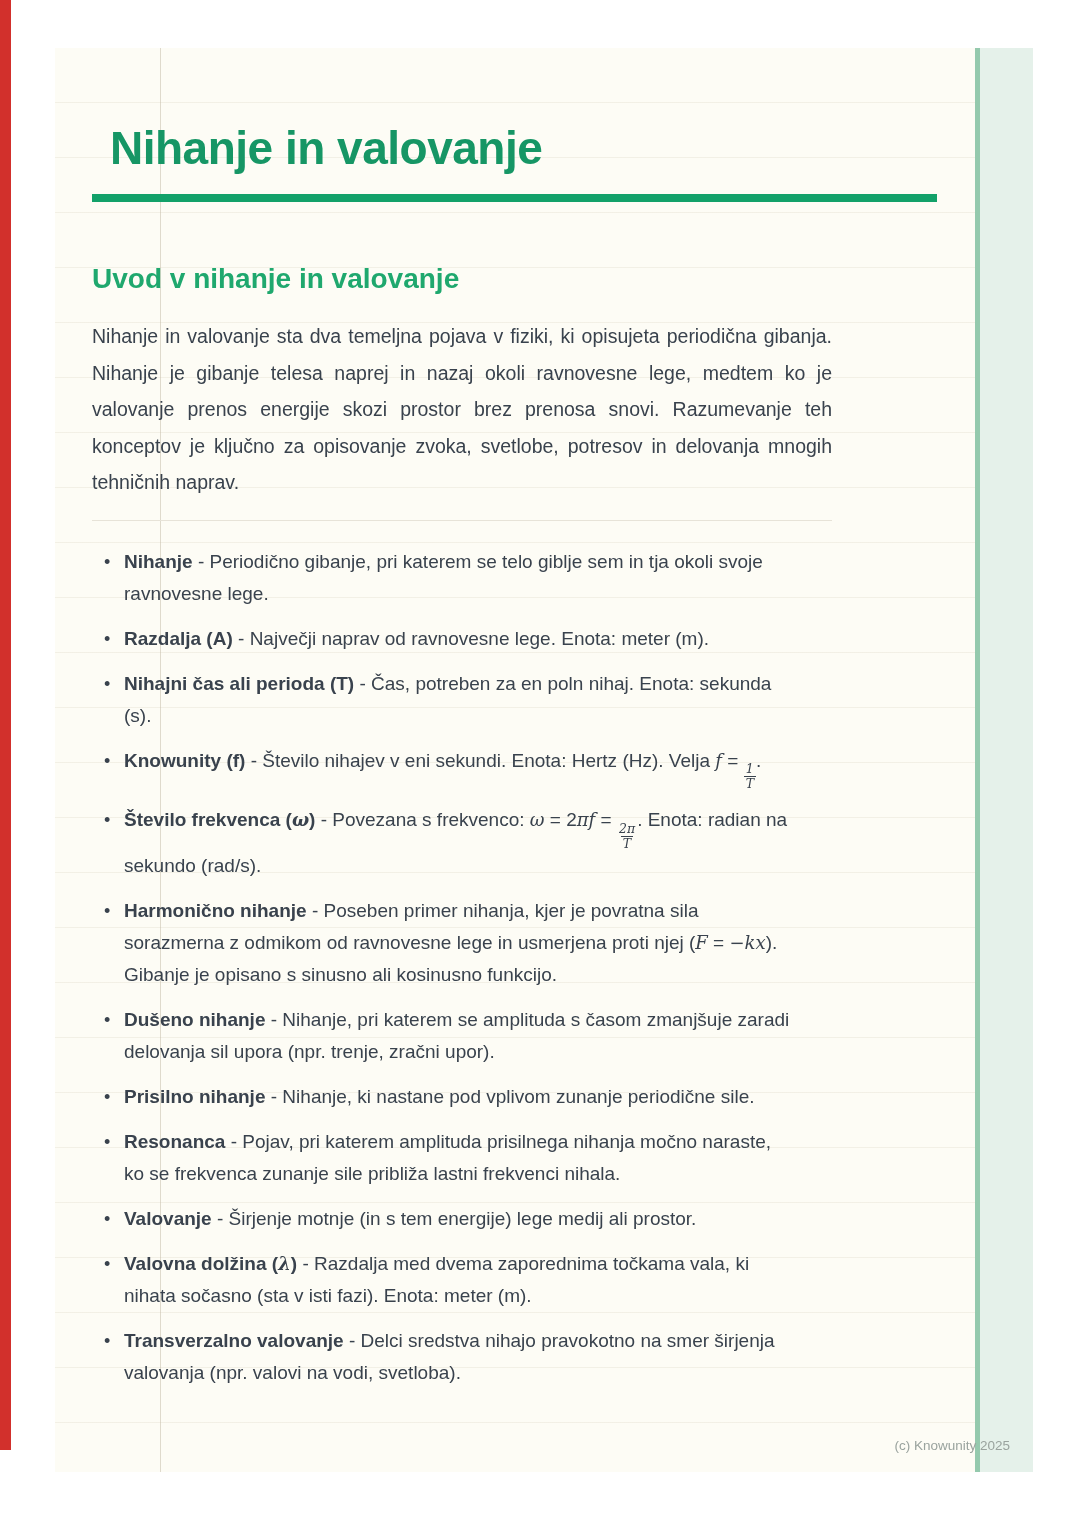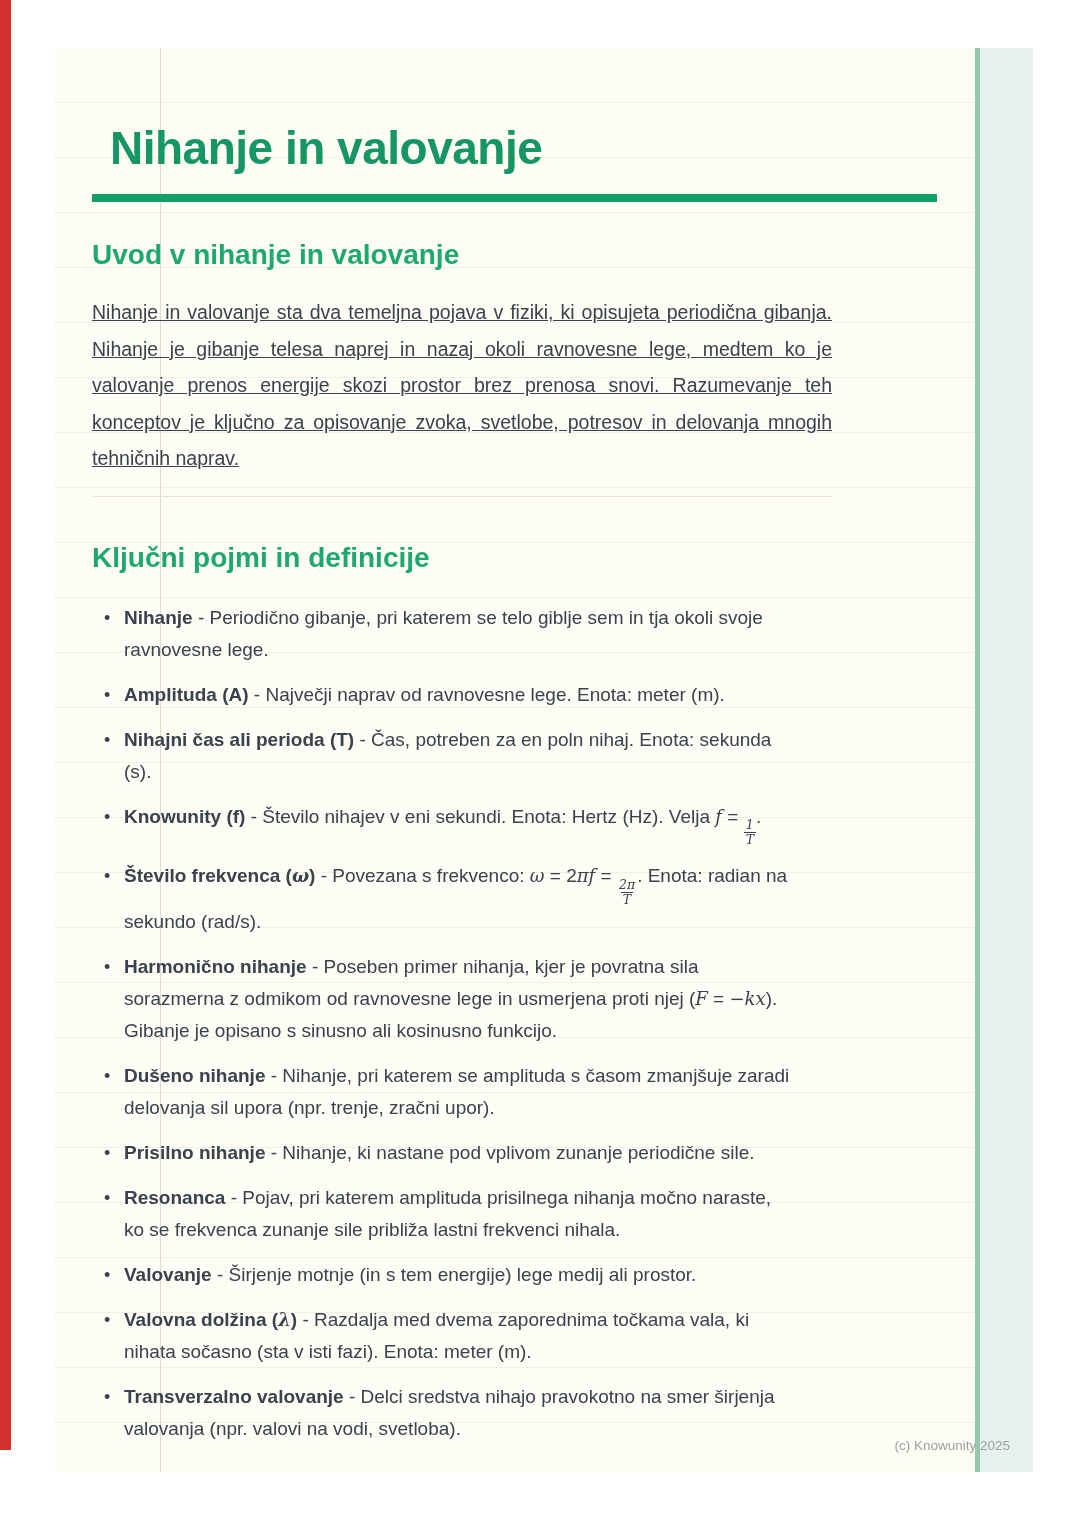--- a/index.html
+++ b/index.html
@@ -36,28 +36,27 @@
     color:var(--title-green,#169665);
   }
   .title-rule{
     margin-top:14px;width:845px;height:8px;
     background:var(--rule-green,#12a169);
   }
   h2{
     margin:0;font-size:28px;line-height:38px;font-weight:700;
     color:var(--heading-green,#1fa86e);
   }
-  .sec-intro{margin-top:34px;}
+  .sec-intro{margin-top:58px;}
   .sec-terms{margin-top:42px;}
   p.intro{
     margin:20px 0 8px 0;width:740px;
     font-size:19.5px;line-height:36.5px;
     text-align:justify;
     color:var(--text-dark,#39424d);
-    text-decoration:underline;
   }
   .divider{
     margin-top:19px;width:740px;height:0;
     border-top:1px solid var(--divider,#e7e3d8);
   }
   ul.defs{
     list-style:none;margin:25px 0 0 0;padding:0;width:700px;
   }
   ul.defs li{
     position:relative;
@@ -104,24 +103,23 @@
   <div class="vline"></div>
   <div class="content">
     <h1>Nihanje in valovanje</h1>
     <div class="title-rule"></div>
 
     <h2 class="sec-intro">Uvod v nihanje in valovanje</h2>
     <p class="intro">Nihanje in valovanje sta dva temeljna pojava v fiziki, ki opisujeta periodična gibanja. Nihanje je gibanje telesa naprej in nazaj okoli ravnovesne lege, medtem ko je valovanje prenos energije skozi prostor brez prenosa snovi. Razumevanje teh konceptov je ključno za opisovanje zvoka, svetlobe, potresov in delovanja mnogih tehničnih naprav.</p>
 
     <div class="divider"></div>
 
-    <h2 class="sec-terms">Ključni pojmi in definicije</h2>
     <ul class="defs" id="defs-list">
         <li><span class="dot">•</span><span class="b">Nihanje</span><span> - Periodično gibanje, pri katerem se telo giblje sem in tja okoli svoje ravnovesne lege.</span></li>
-        <li><span class="dot">•</span><span class="b">Amplituda (A)</span><span> - Največji naprav od ravnovesne lege. Enota: meter (m).</span></li>
+        <li><span class="dot">•</span><span class="b">Razdalja (A)</span><span> - Največji naprav od ravnovesne lege. Enota: meter (m).</span></li>
         <li><span class="dot">•</span><span class="b">Nihajni čas ali perioda (T)</span><span> - Čas, potreben za en poln nihaj. Enota: sekunda (s).</span></li>
         <li><span class="dot">•</span><span class="b">Knowunity (f)</span><span> - Število nihajev v eni sekundi. Enota: Hertz (Hz). Velja </span><span class="m">f</span><span> = </span><span class="frac">
             <span class="num">1</span>
             <span class="den">T</span>
           </span><span>.</span></li>
         <li><span class="dot">•</span><span class="b">Število frekvenca (</span><span class="m b">ω</span><span class="b">)</span><span> - Povezana s frekvenco: </span><span class="m">ω</span><span> = 2</span><span class="m">πf</span><span> = </span><span class="frac">
             <span class="num">2π</span>
             <span class="den">T</span>
           </span><span>. Enota: radian na sekundo (rad/s).</span></li>
         <li><span class="dot">•</span><span class="b">Harmonično nihanje</span><span> - Poseben primer nihanja, kjer je povratna sila sorazmerna z odmikom od ravnovesne lege in usmerjena proti njej (</span><span class="m">F</span><span> = </span><span class="m">−kx</span><span>). Gibanje je opisano s sinusno ali kosinusno funkcijo.</span></li>

